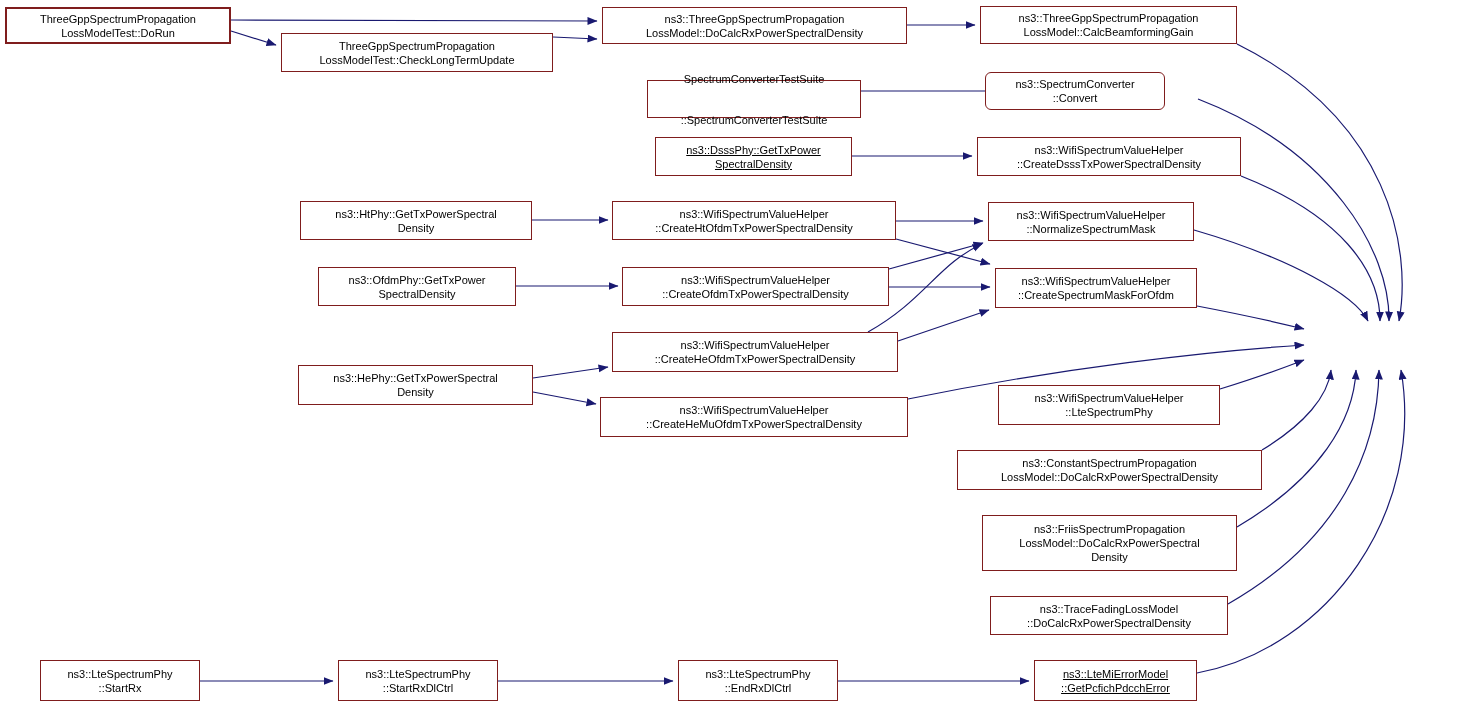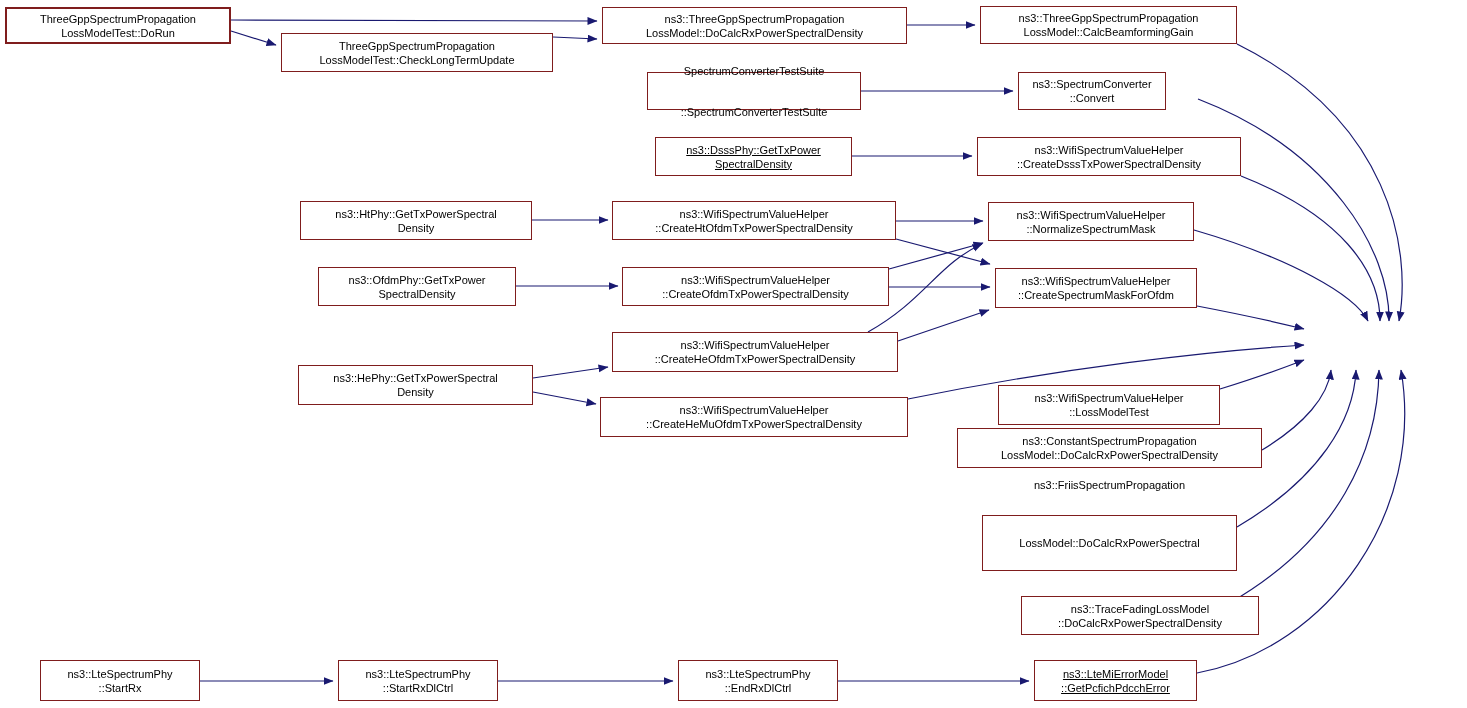--- a/index.html
+++ b/index.html
@@ -77,25 +77,25 @@
       <span>LossModelTest::CheckLongTermUpdate</span>
     </div>
     <div class="node" style="left: 602px; top: 7px; width: 305px; height: 37px;">
       <span>ns3::ThreeGppSpectrumPropagation</span>
       <span>LossModel::DoCalcRxPowerSpectralDensity</span>
     </div>
     <div class="node" style="left: 980px; top: 6px; width: 257px; height: 38px;">
       <span>ns3::ThreeGppSpectrumPropagation</span>
       <span>LossModel::CalcBeamformingGain</span>
     </div>
-    <div class="node" style="left: 647px; top: 72px; width: 214px; height: 38px; gap: 27px;">
+    <div class="node" style="left: 647px; top: 80px; width: 214px; height: 38px; gap: 27px;">
       <span>SpectrumConverterTestSuite</span>
       <span>::SpectrumConverterTestSuite</span>
     </div>
-    <div class="node" style="left: 1018px; top: 72px; width: 148px; height: 38px;">
+    <div class="node" style="left: 985px; top: 72px; width: 180px; height: 38px; border-radius: 6px;">
       <span>ns3::SpectrumConverter</span>
       <span>::Convert</span>
     </div>
     <div class="node" style="left: 655px; top: 137px; width: 197px; height: 39px; text-decoration: underline;">
       <span>ns3::DsssPhy::GetTxPower</span>
       <span>SpectralDensity</span>
     </div>
     <div class="node" style="left: 977px; top: 137px; width: 264px; height: 39px;">
       <span>ns3::WifiSpectrumValueHelper</span>
       <span>::CreateDsssTxPowerSpectralDensity</span>
@@ -131,32 +131,32 @@
     <div class="node" style="left: 298px; top: 365px; width: 235px; height: 40px;">
       <span>ns3::HePhy::GetTxPowerSpectral</span>
       <span>Density</span>
     </div>
     <div class="node" style="left: 600px; top: 397px; width: 308px; height: 40px;">
       <span>ns3::WifiSpectrumValueHelper</span>
       <span>::CreateHeMuOfdmTxPowerSpectralDensity</span>
     </div>
     <div class="node" style="left: 998px; top: 385px; width: 222px; height: 40px;">
       <span>ns3::WifiSpectrumValueHelper</span>
-      <span>::LossModelTest</span>
+      <span>::LteSpectrumPhy</span>
     </div>
-    <div class="node" style="left: 957px; top: 428px; width: 305px; height: 40px;">
+    <div class="node" style="left: 957px; top: 450px; width: 305px; height: 40px;">
       <span>ns3::ConstantSpectrumPropagation</span>
       <span>LossModel::DoCalcRxPowerSpectralDensity</span>
     </div>
-    <div class="node" style="left: 982px; top: 515px; width: 255px; height: 56px; gap: 44px;">
+    <div class="node" style="left: 982px; top: 515px; width: 255px; height: 56px;">
       <span>ns3::FriisSpectrumPropagation</span>
       <span>LossModel::DoCalcRxPowerSpectral</span>
       <span>Density</span>
     </div>
-    <div class="node" style="left: 990px; top: 596px; width: 238px; height: 39px; margin-left: 31px;">
+    <div class="node" style="left: 990px; top: 596px; width: 238px; height: 39px;">
       <span>ns3::TraceFadingLossModel</span>
       <span>::DoCalcRxPowerSpectralDensity</span>
     </div>
     <div class="node" style="left: 40px; top: 660px; width: 160px; height: 41px;">
       <span>ns3::LteSpectrumPhy</span>
       <span>::StartRx</span>
     </div>
     <div class="node" style="left: 338px; top: 660px; width: 160px; height: 41px;">
       <span>ns3::LteSpectrumPhy</span>
       <span>::StartRxDlCtrl</span>

